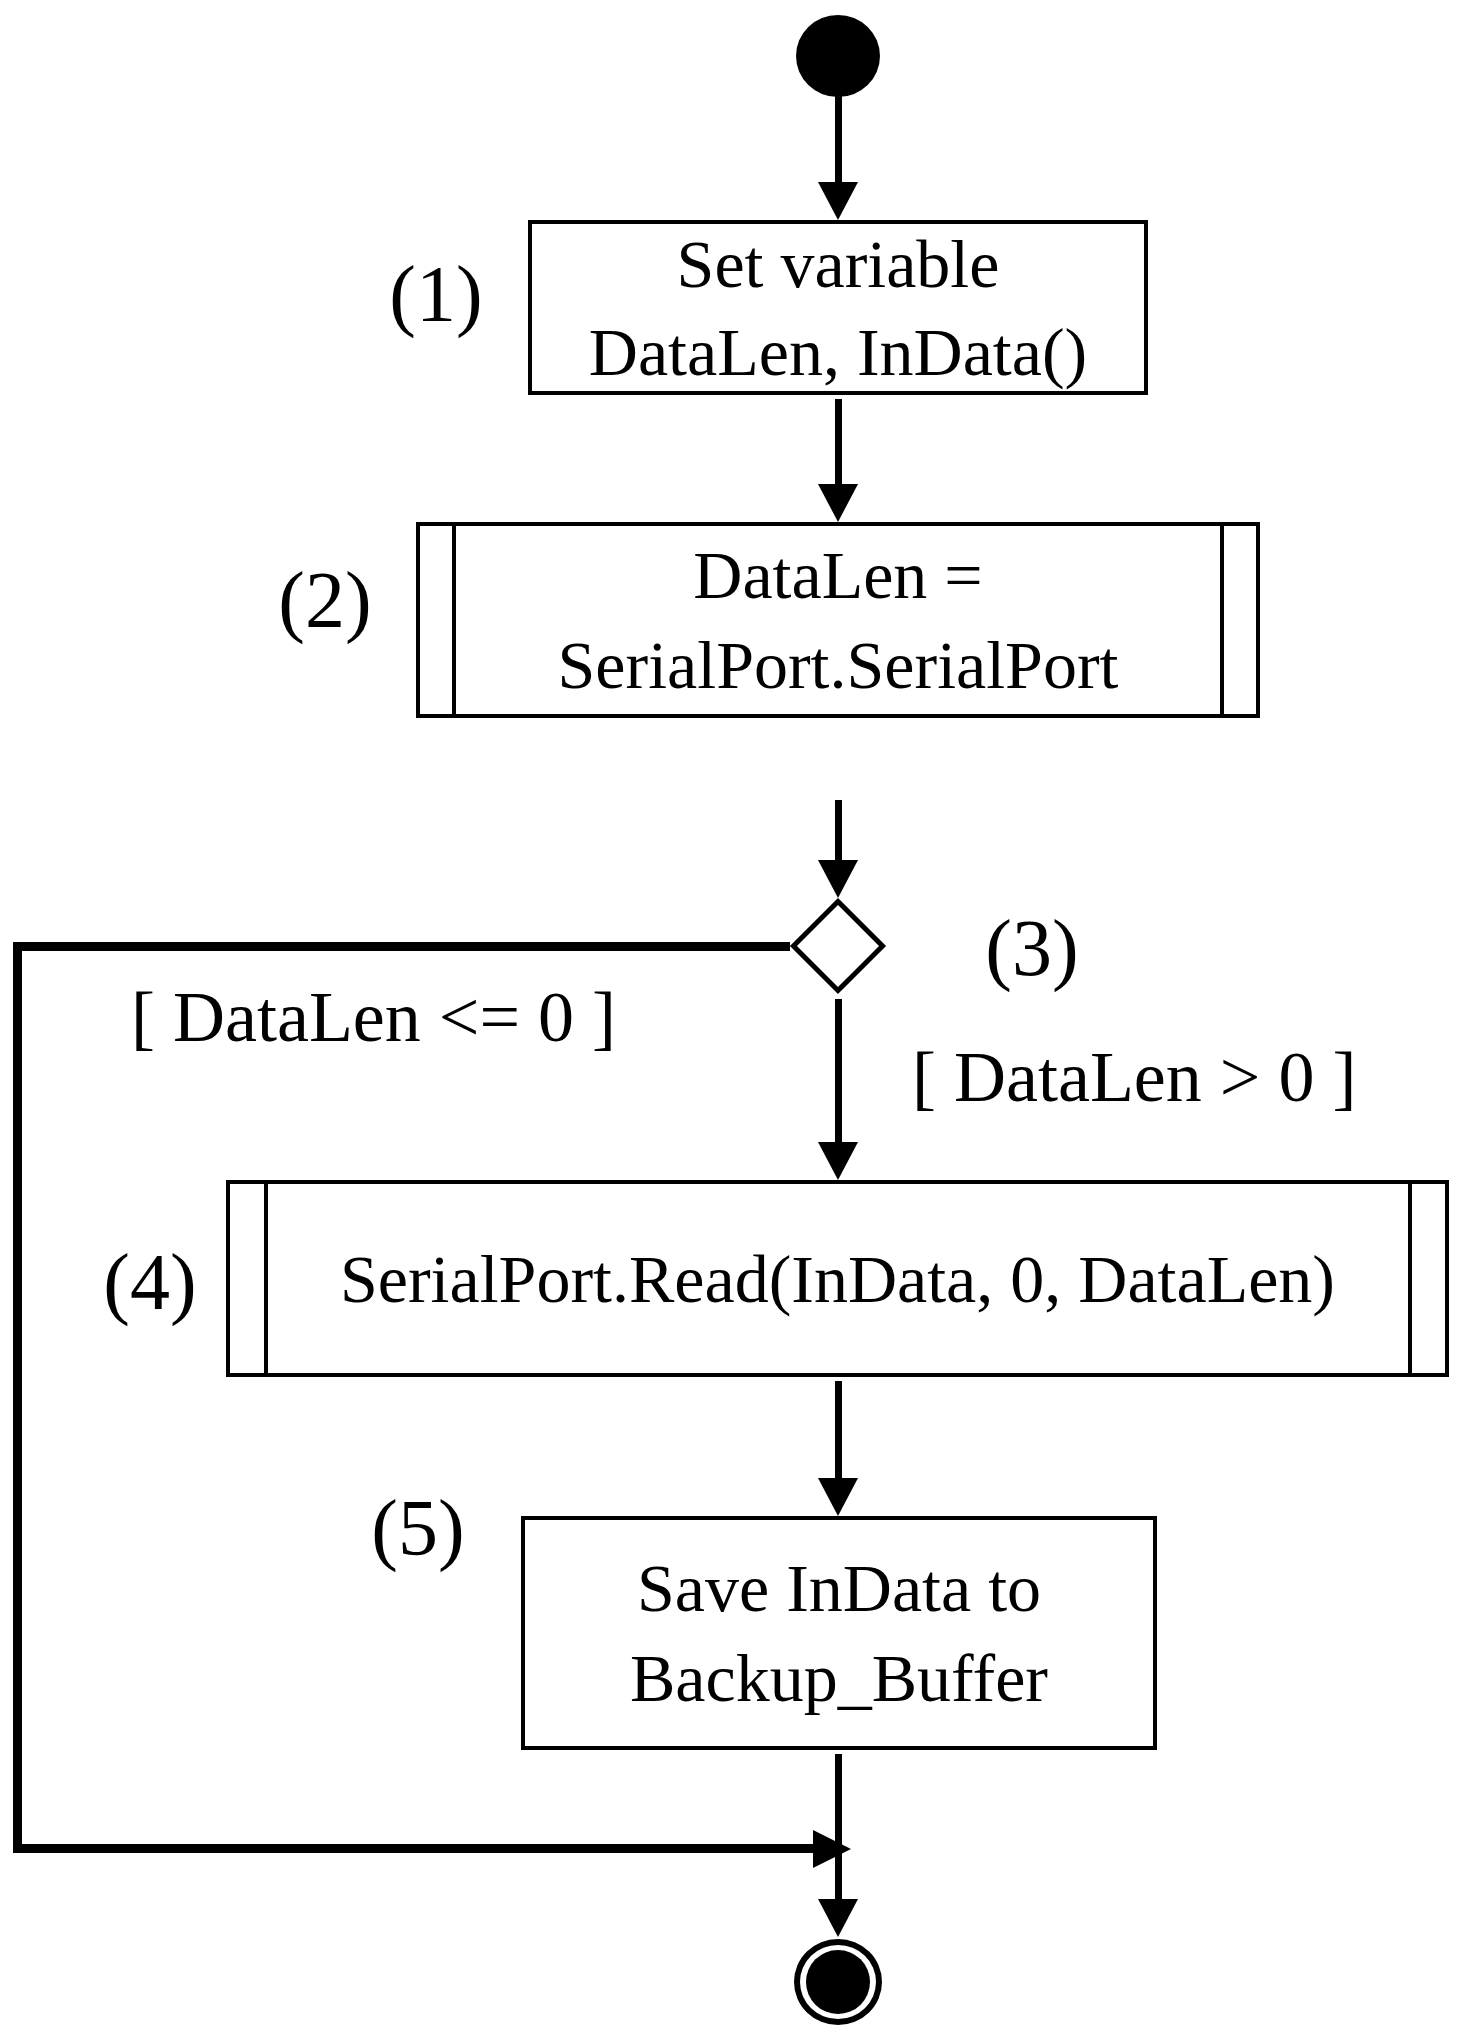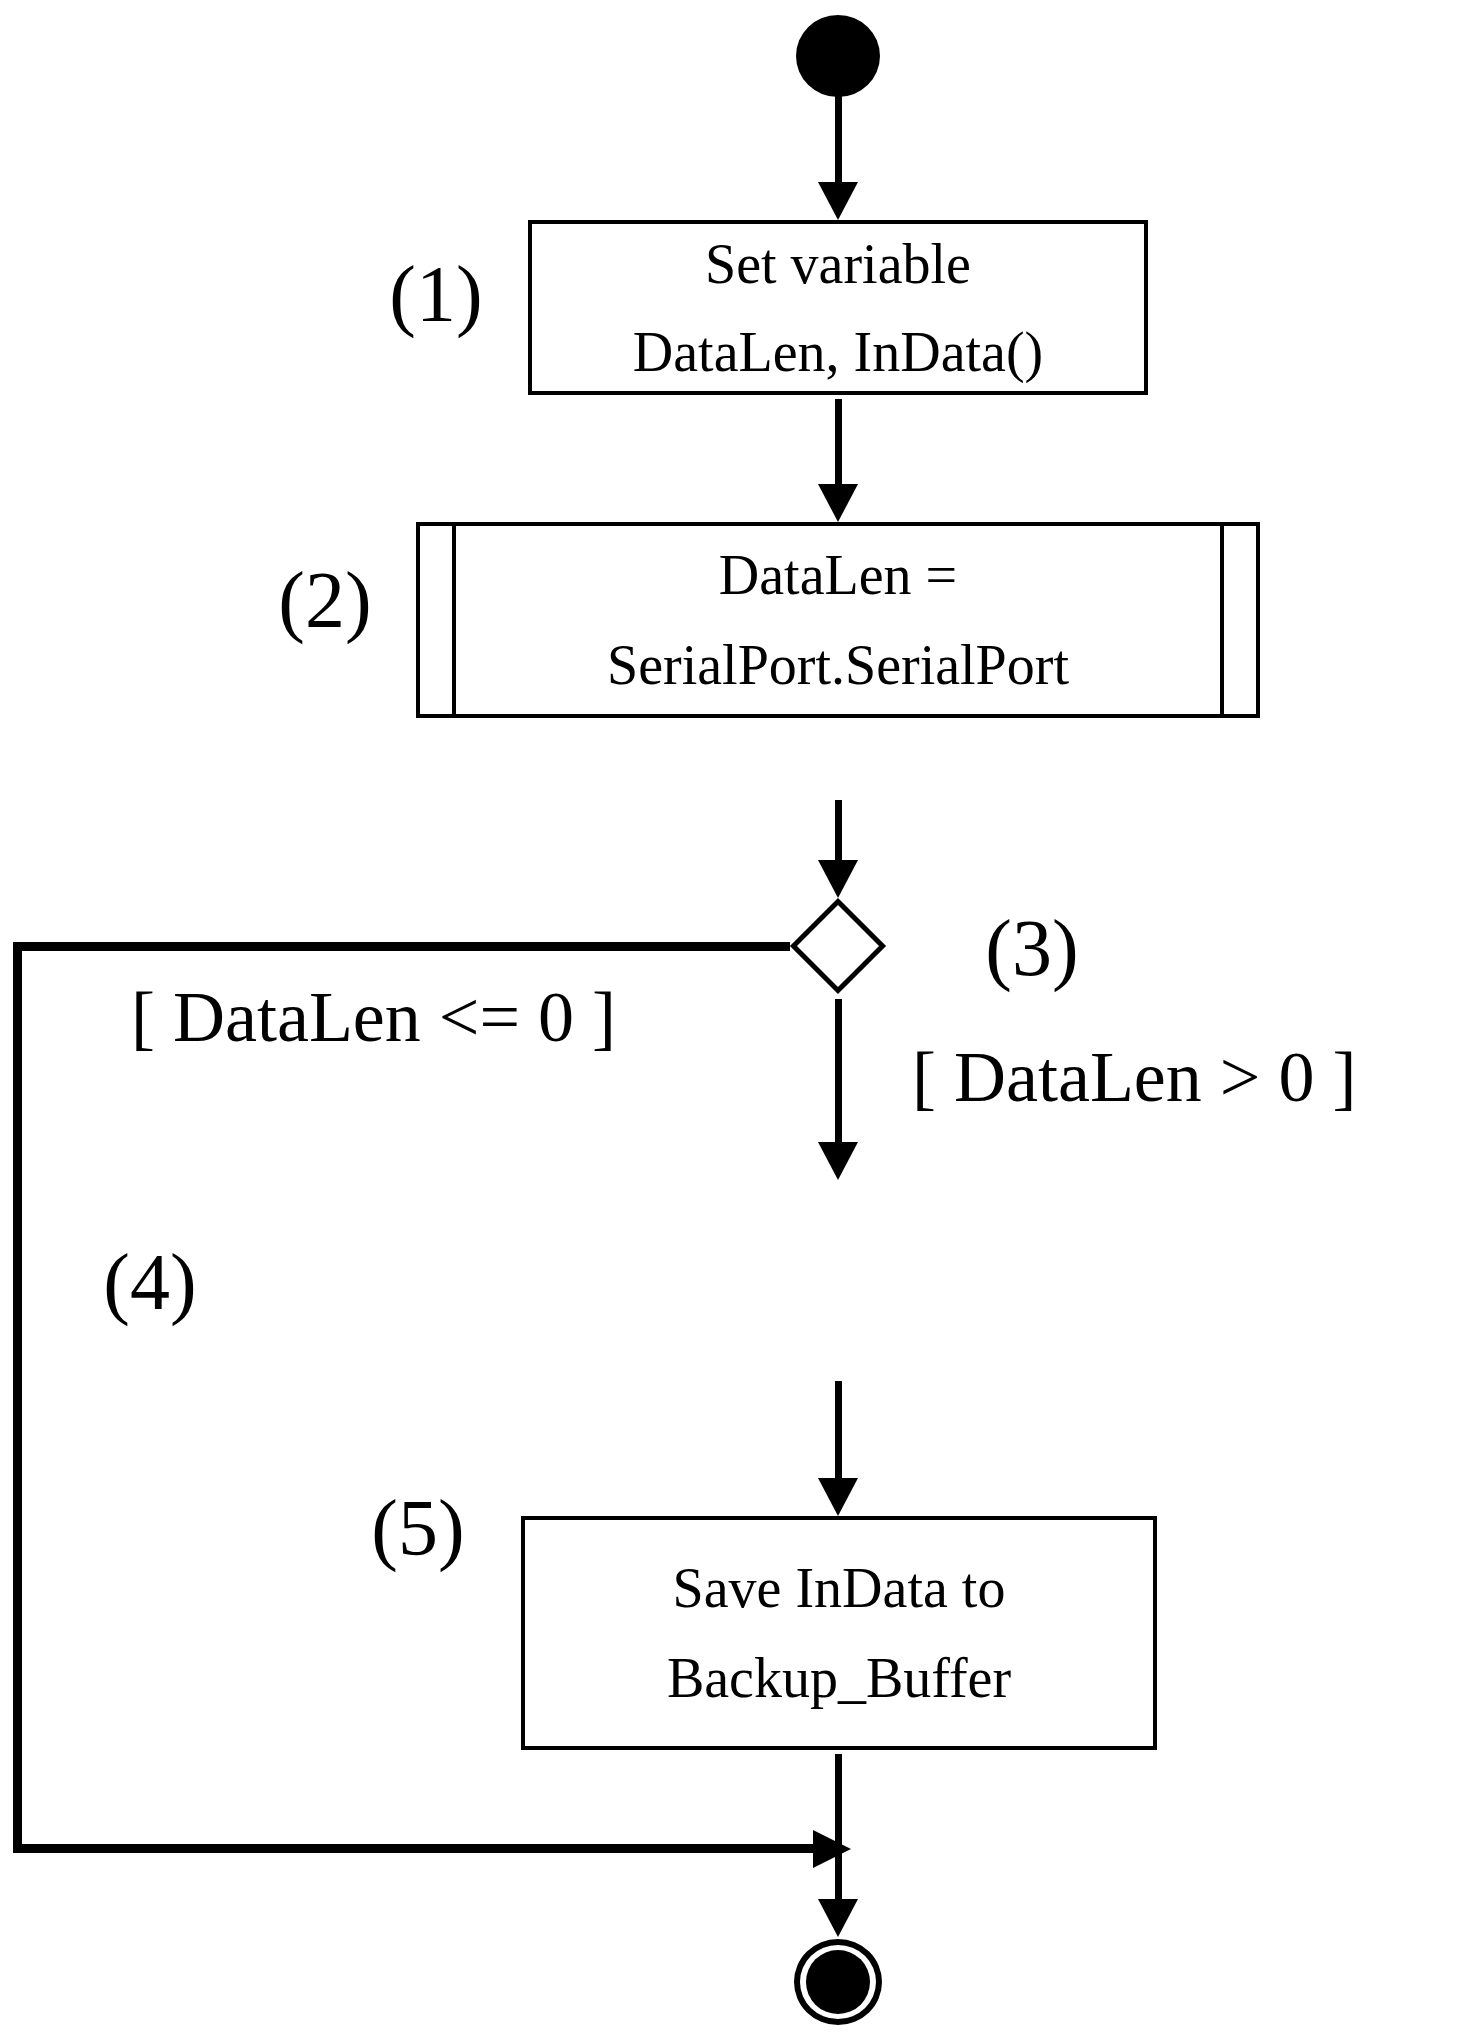--- a/index.html
+++ b/index.html
@@ -11,21 +11,21 @@
     color:#000;
     overflow:hidden;
   }
   .node-box{
     position:absolute;
     border:4px solid #000;
     box-sizing:border-box;
     display:flex;flex-direction:column;
     align-items:center;justify-content:center;
     text-align:center;
-    font-size:56px;line-height:90px;
+    font-size:68px;line-height:90px;
     background:#fff;
   }
   .sub-bar{position:absolute;top:0;bottom:0;width:4px;background:#000;}
   .sub-bar.left{left:32px;}
   .sub-bar.right{right:32px;}
   .vline{position:absolute;width:7px;background:#000;}
   .hline{position:absolute;height:9px;background:#000;}
   .vline.thick{width:9px;}
   .arrow-down{position:absolute;width:0;height:0;
     border-left:20px solid transparent;border-right:20px solid transparent;
@@ -96,20 +96,25 @@
   <div class="hline" style="left:13px;top:1844px;width:800px;"></div>
   <div class="arrow-right" style="left:813px;top:1830px;"></div>
   <div class="guard" style="left:131px;top:981px;">[ DataLen &lt;= 0 ]</div>
 
   <div class="vline" style="left:835px;top:999px;height:148px;"></div>
   <div class="arrow-down" style="left:818px;top:1142px;"></div>
   <div class="guard" style="left:880px;top:1041px;margin-left:32px;">[ DataLen &gt; 0 ]</div>
 
   <div class="step-label" style="left:150px;top:1282px;">(4)</div>
 
+  <div class="node-box" style="left:226px;top:1180px;width:1223px;height:197px;">
+    <div class="sub-bar left" style="left:34px;"></div>
+    <div class="sub-bar right" style="right:33px;"></div>
+    <div>SerialPort.Read(InData, 0, DataLen)</div>
+  </div>
 
   <div class="vline" style="left:835px;top:1381px;height:102px;"></div>
   <div class="arrow-down" style="left:818px;top:1478px;"></div>
 
   <div class="step-label" style="left:418px;top:1528px;">(5)</div>
 
   <div class="node-box" style="left:521px;top:1516px;width:636px;height:234px;">
     <div>Save InData to</div>
     <div>Backup_Buffer</div>
   </div>

